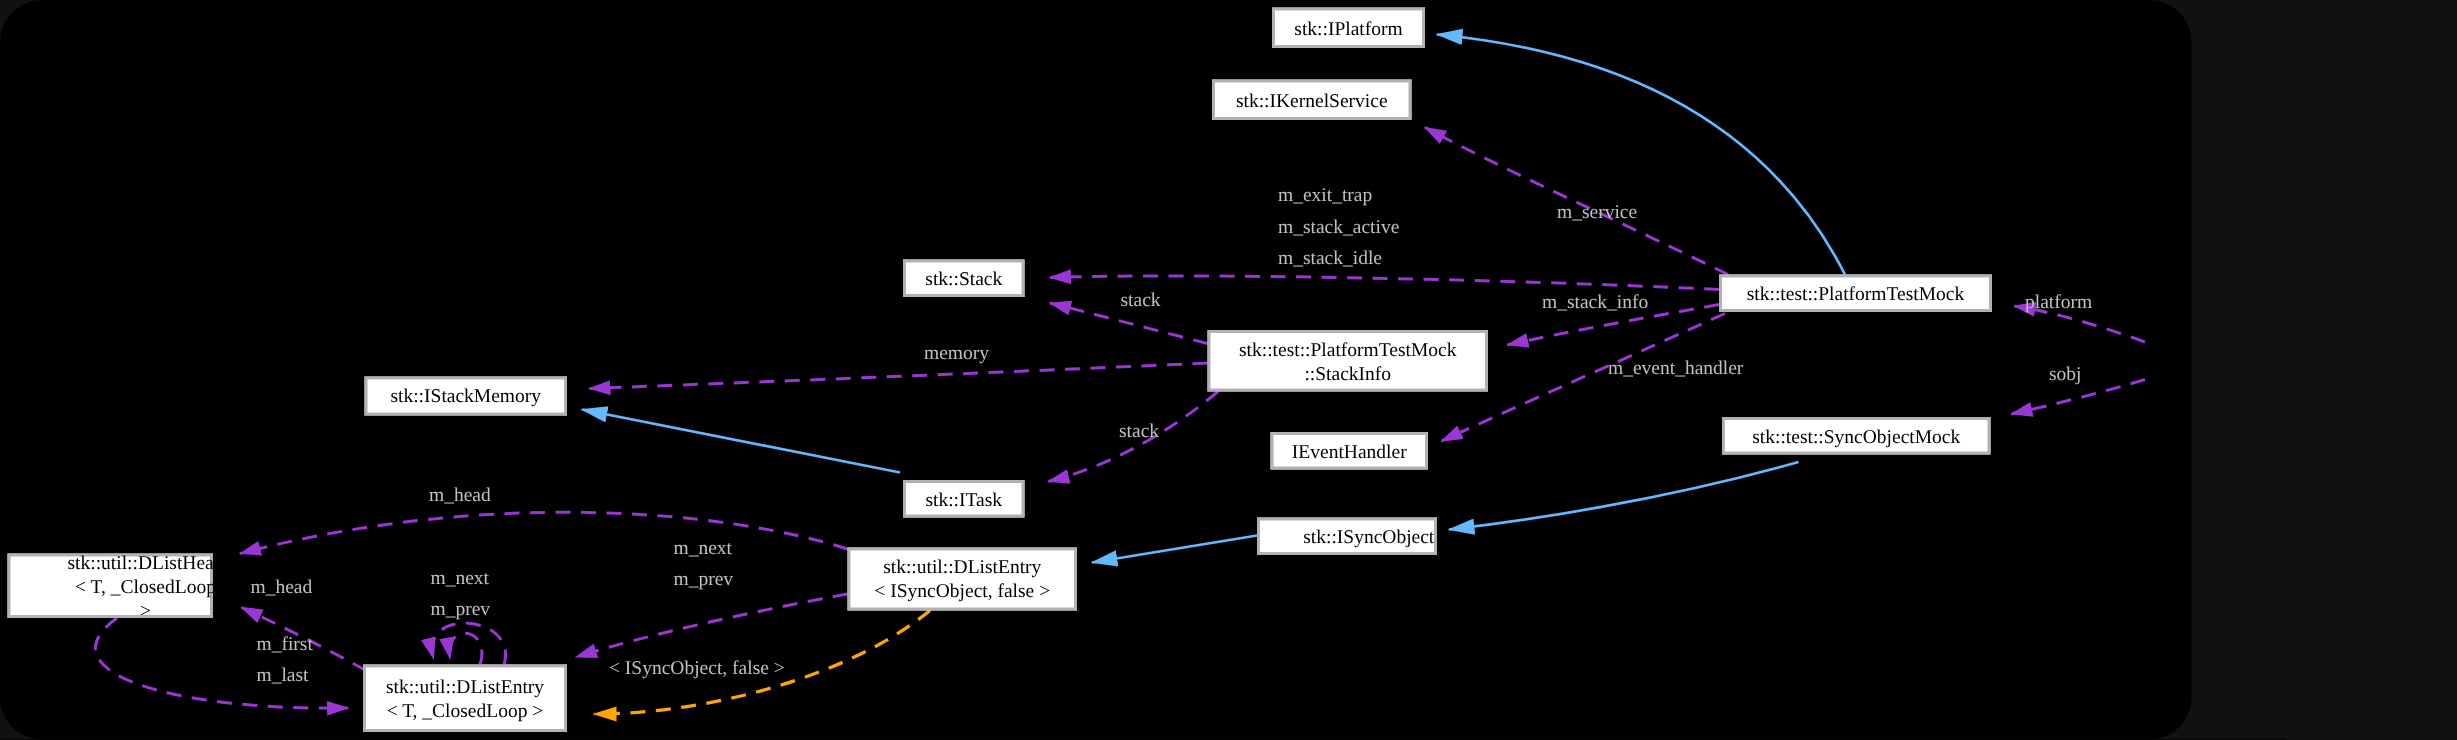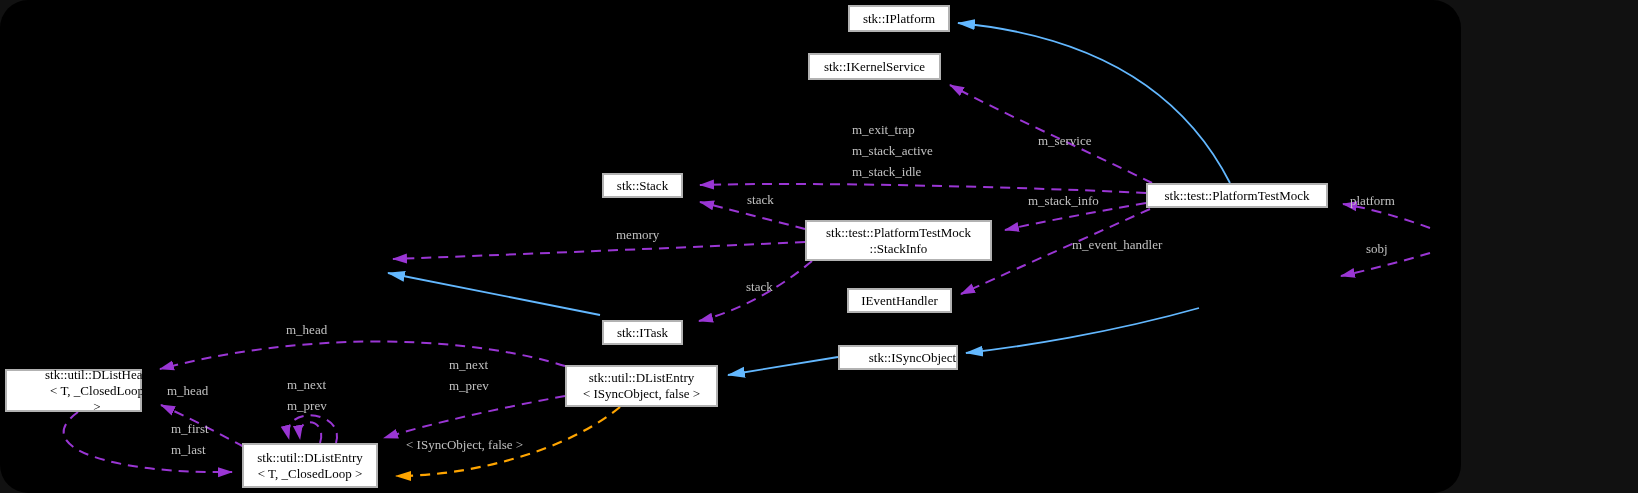--- a/index.html
+++ b/index.html
@@ -76,24 +76,26 @@
     <path class="edge-member" marker-end="url(#m-purple)" d="M 565 396 C 500 408, 432 423, 384 438"></path>
 
     <path class="edge-template" marker-end="url(#m-orange)" d="M 620 407 C 565 452, 470 476, 396 476"></path>
   </svg>
 
   <div class="node" style="left:848px;top:5px;width:102px;height:27px;">stk::IPlatform</div>
   <div class="node" style="left:808px;top:53px;width:133px;height:27px;">stk::IKernelService</div>
   <div class="node" style="left:602px;top:173px;width:81px;height:25px;">stk::Stack</div>
   <div class="node" style="left:805px;top:220px;width:187px;height:41px;">stk::test::PlatformTestMock
 ::StackInfo</div>
+  <div class="node" style="left:243px;top:251px;width:135px;height:26px;">stk::IStackMemory</div>
   <div class="node" style="left:602px;top:320px;width:81px;height:25px;">stk::ITask</div>
   <div class="node" style="left:847px;top:288px;width:105px;height:25px;">IEventHandler</div>
   <div class="node" style="left:838px;top:345px;width:120px;height:25px;padding-left:29px;">stk::ISyncObject</div>
   <div class="node" style="left:1146px;top:183px;width:182px;height:25px;">stk::test::PlatformTestMock</div>
+  <div class="node" style="left:1148px;top:278px;width:179px;height:25px;">stk::test::SyncObjectMock</div>
   <div class="node" style="left:5px;top:369px;width:137px;height:43px;padding-left:47px;">stk::util::DListHead
 &lt; T, _ClosedLoop &gt;</div>
   <div class="node" style="left:565px;top:365px;width:153px;height:42px;">stk::util::DListEntry
 &lt; ISyncObject, false &gt;</div>
   <div class="node" style="left:242px;top:443px;width:136px;height:45px;">stk::util::DListEntry
 &lt; T, _ClosedLoop &gt;</div>
 
   <div class="elabel" style="left:1038px;top:90px;margin-top:43px;">m_service</div>
   <div class="elabel" style="left:852px;top:122px;">m_exit_trap</div>
   <div class="elabel" style="left:852px;top:143px;">m_stack_active</div>

